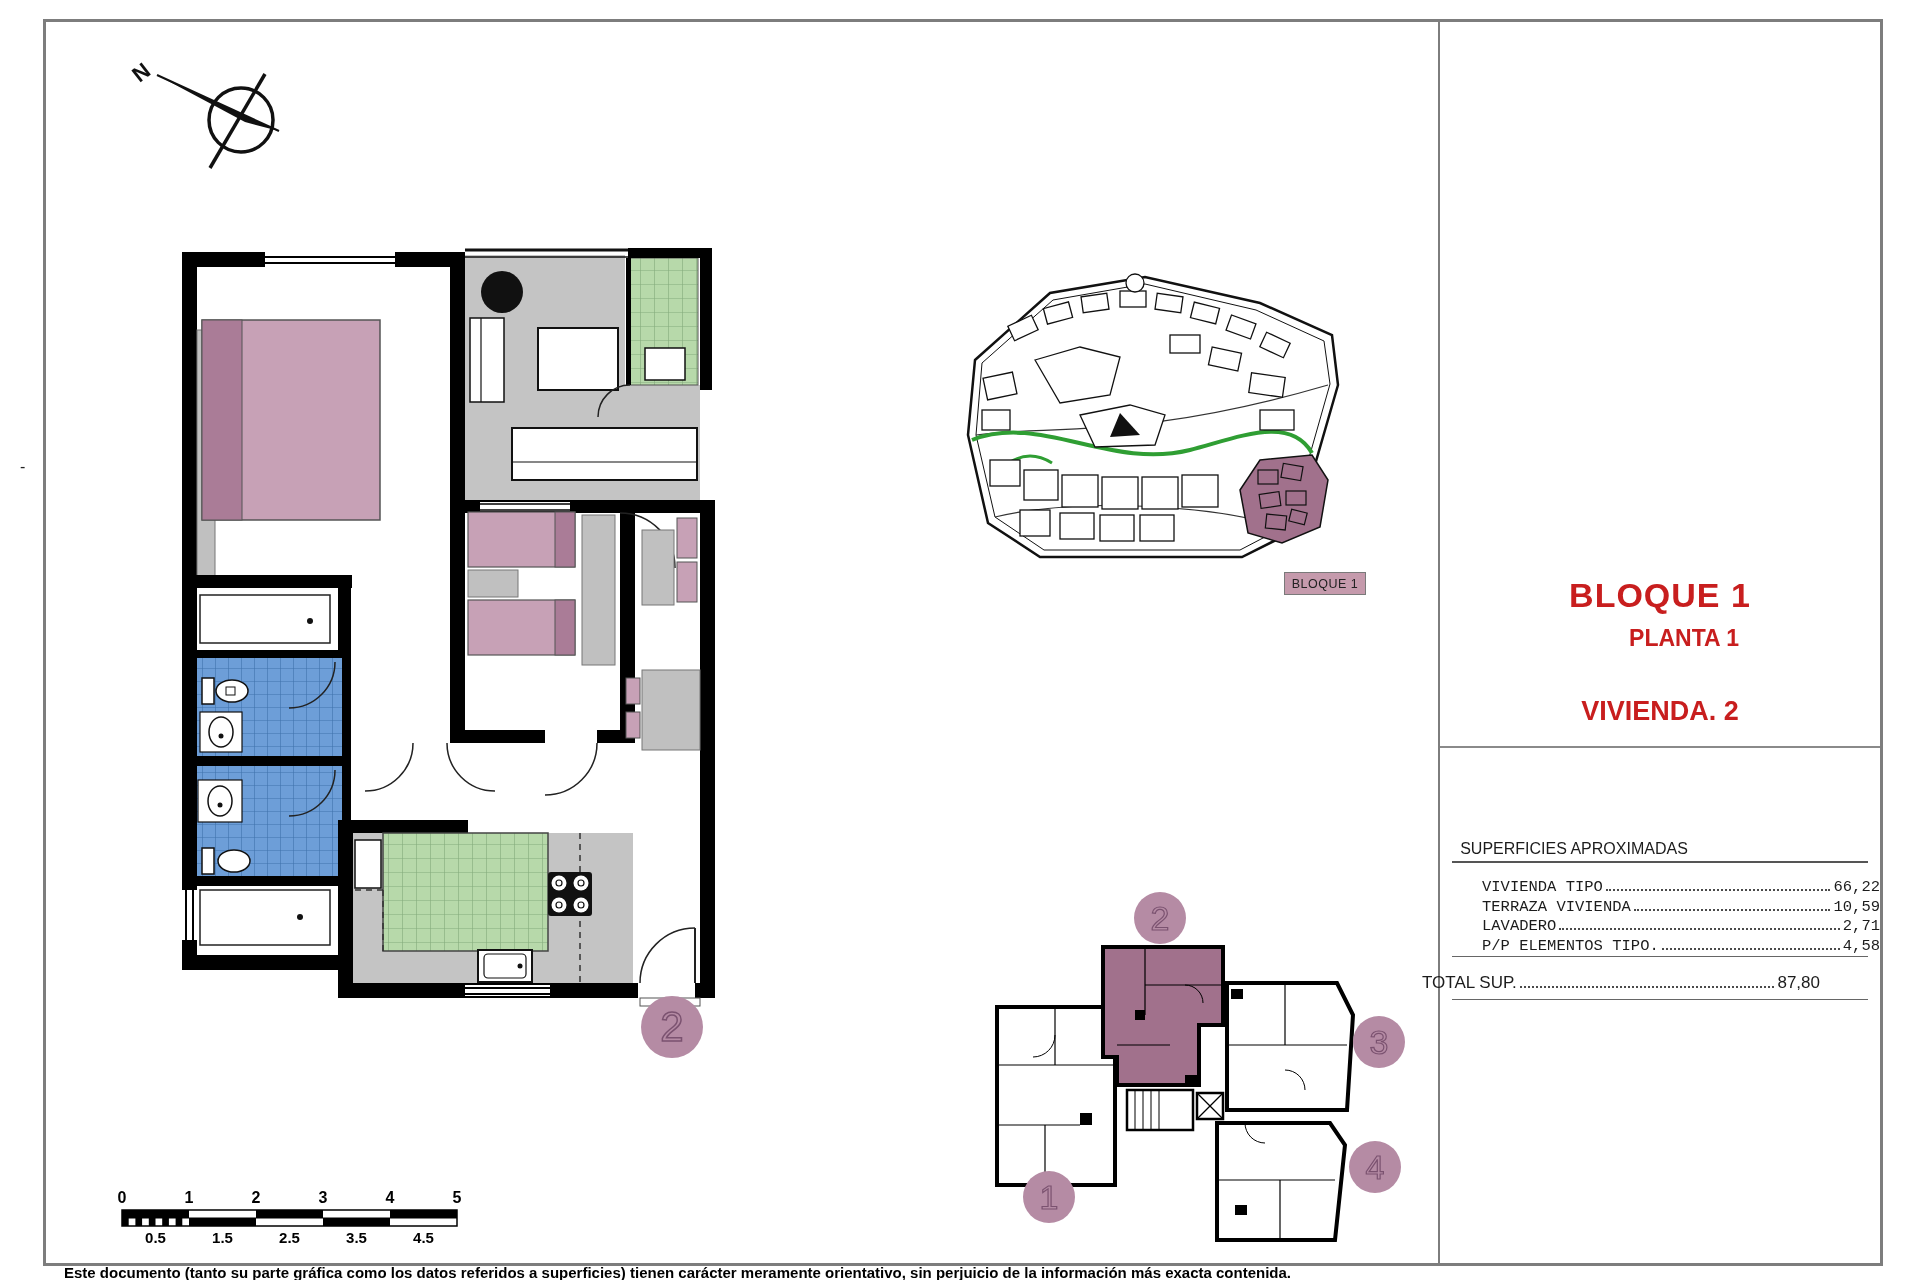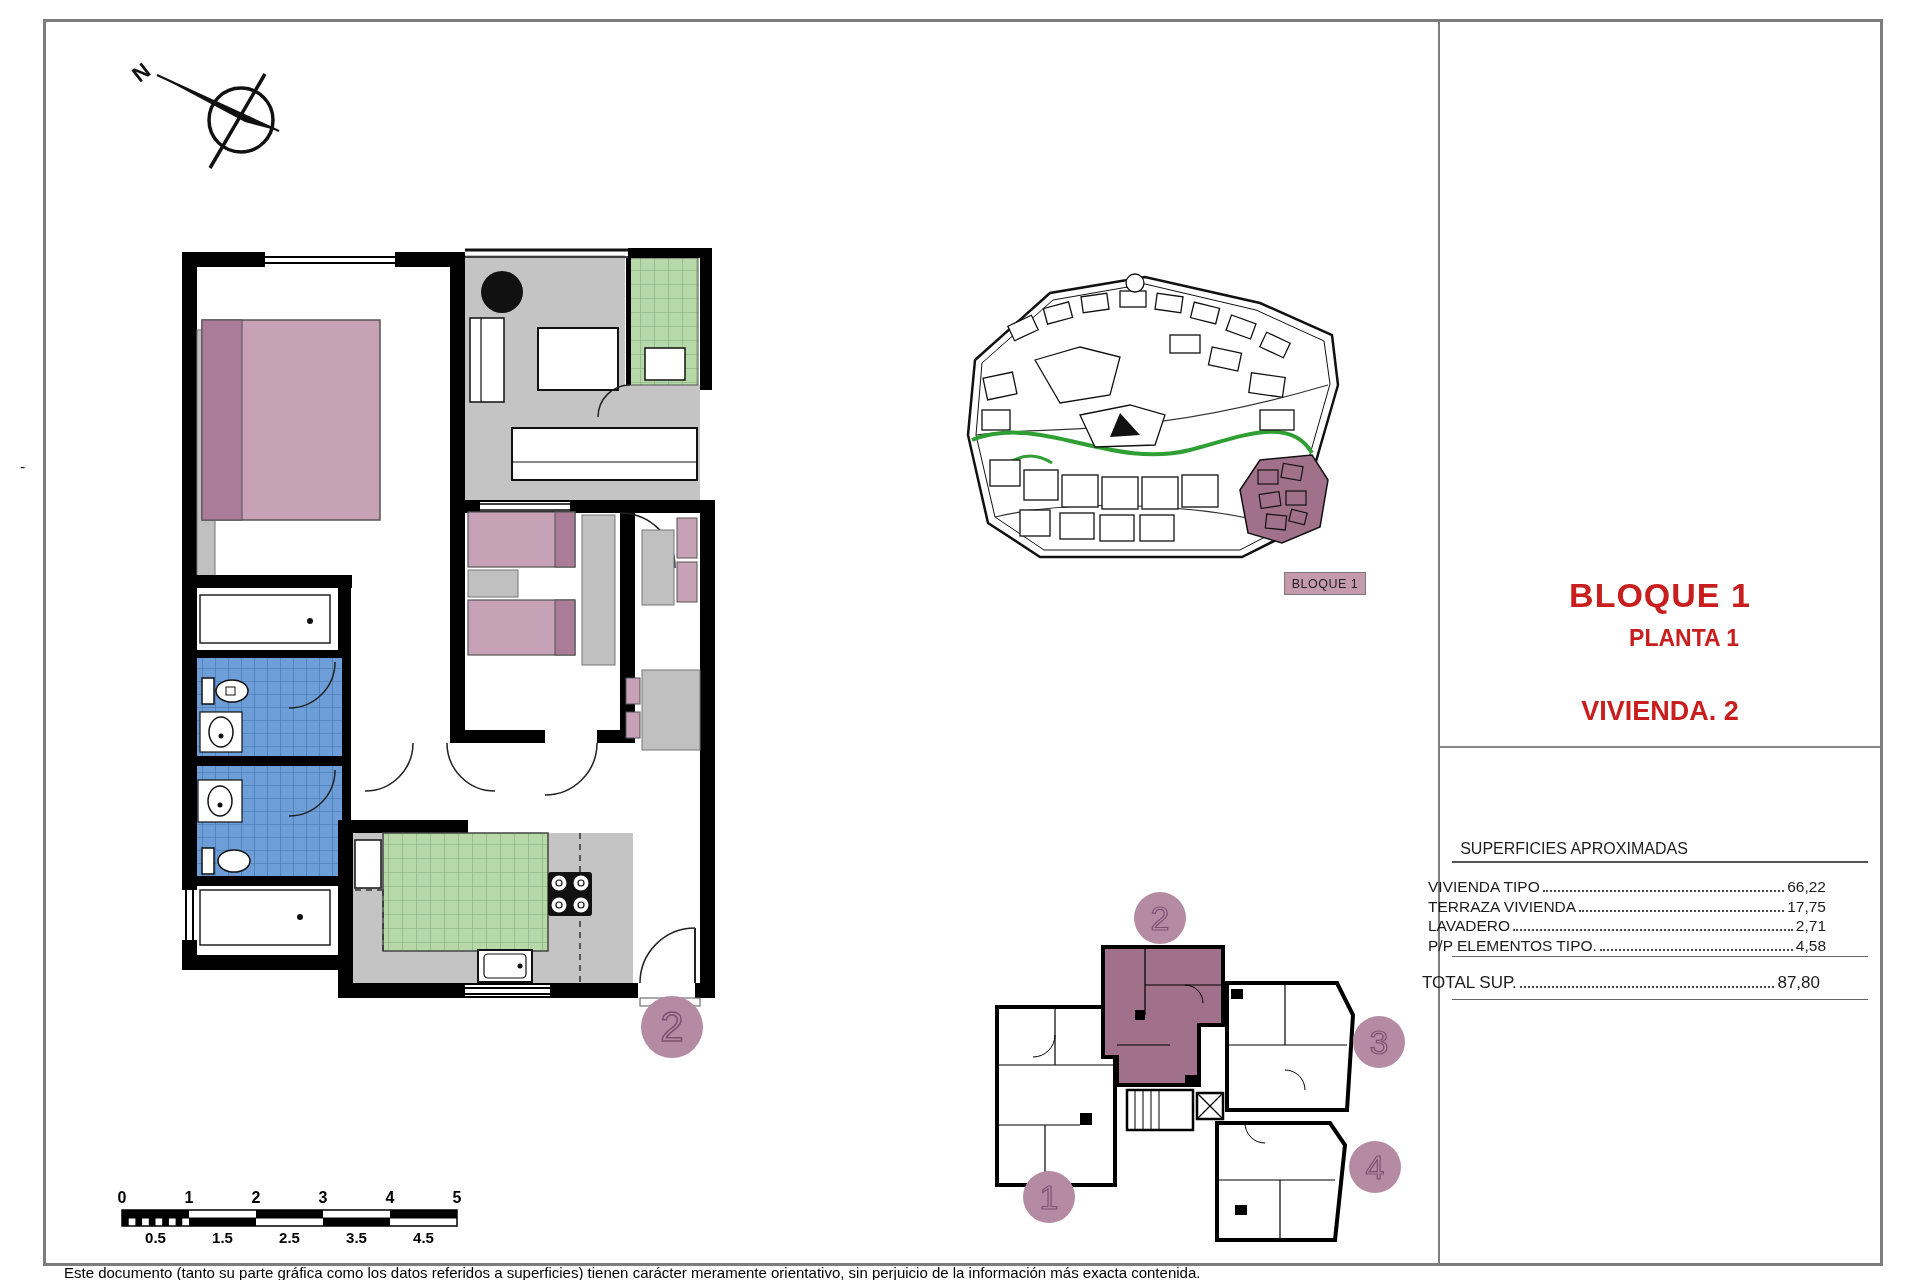--- a/index.html
+++ b/index.html
@@ -16,29 +16,29 @@
   .tb{left:1440px;width:440px;text-align:center;font-weight:bold;}
   #tb-title{top:576px;font-size:34px;letter-spacing:1px;}
   #tb-sub1{top:625px;font-size:23px;padding-left:24px;}
   #tb-sub2{top:652px;font-size:27px;margin-top:44px;}
   
   #surf-header{left:1354px;top:840px;width:440px;text-align:center;font-size:16px;color:#1c1c1c;}
   .rule{background:#555;height:2px;}
   #surf-underline{left:1452px;top:861px;width:416px;}
   #surf-midline{left:1452px;top:956px;width:416px;height:1px;background:#666;}
   #surf-botline{left:1452px;top:999px;width:416px;height:1px;background:#666;}
-  #surf-rows{left:1428px;top:878px;width:398px;font-size:15.5px;color:#1c1c1c;}
+  #surf-rows{left:1482px;top:878px;width:398px;font-size:15.5px;color:#1c1c1c;font-family:Liberation Mono, monospace;}
   #surf-total{left:1422px;top:973px;width:398px;font-size:17px;color:#1c1c1c;}
   .srow{display:flex;align-items:baseline;height:19.5px;}
   .srow .leader{flex:1;border-bottom:2px dotted #4a4a4a;margin:0 3px 3px 3px;min-width:20px;}
   
   #site-label{left:1284px;top:572px;width:80px;height:21px;background:#c59aac;border:1px solid #7a7a7a;
     display:flex;align-items:center;justify-content:center;font-size:12.5px;color:#222;letter-spacing:.5px;}
   
-  #disclaimer{left:64px;top:1264px;width:1790px;font-size:15px;font-weight:normal;color:#000;white-space:nowrap;}
+  #disclaimer{left:64px;top:1264px;width:1790px;font-size:15px;font-weight:bold;color:#000;white-space:nowrap;}
   #margin-dash{left:20px;top:458px;font-size:16px;color:#222;}
   svg{display:block;}
   text{font-family:"Liberation Sans", sans-serif;}
 </style>
 </head>
 <body>
 
 <div class="abs" id="sheet-border"></div>
 <div class="abs" id="panel-divider"></div>
 <div class="abs" id="title-sep"></div>
@@ -321,21 +321,21 @@
 <div class="abs rule" id="surf-underline"></div>
 <div class="abs" id="surf-rows">
   <div class="srow">
     <span>VIVIENDA TIPO</span>
     <span class="leader"></span>
     <span>66,22</span>
   </div>
   <div class="srow">
     <span>TERRAZA VIVIENDA</span>
     <span class="leader"></span>
-    <span>17,75</span>
+    <span>10,59</span>
   </div>
   <div class="srow">
     <span>LAVADERO</span>
     <span class="leader"></span>
     <span>2,71</span>
   </div>
   <div class="srow">
     <span>P/P ELEMENTOS TIPO.</span>
     <span class="leader"></span>
     <span>4,58</span>

